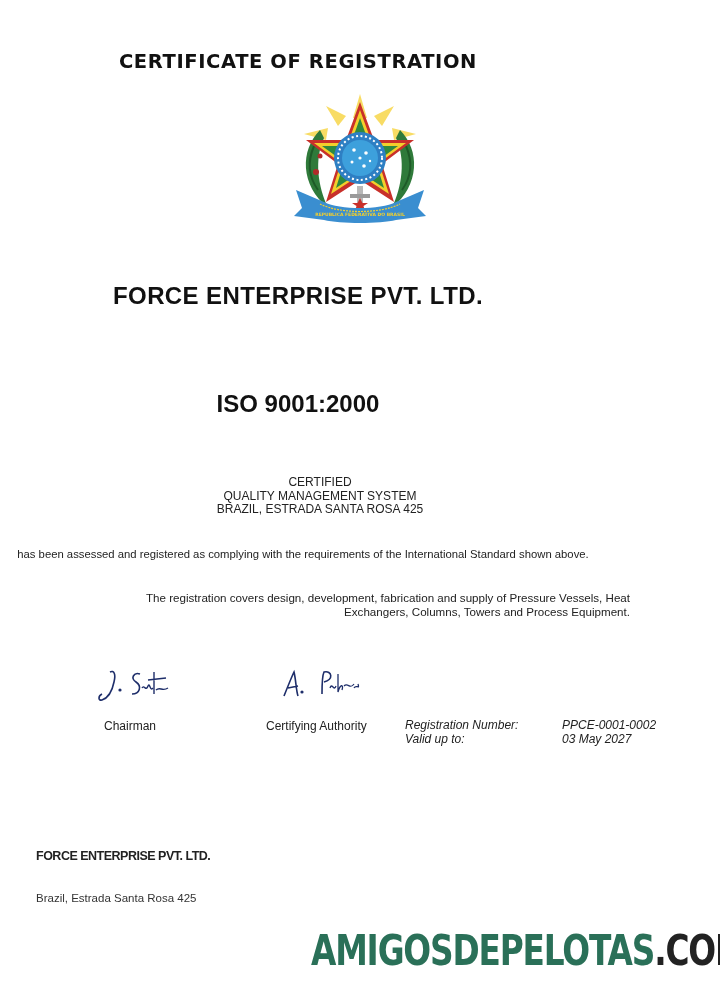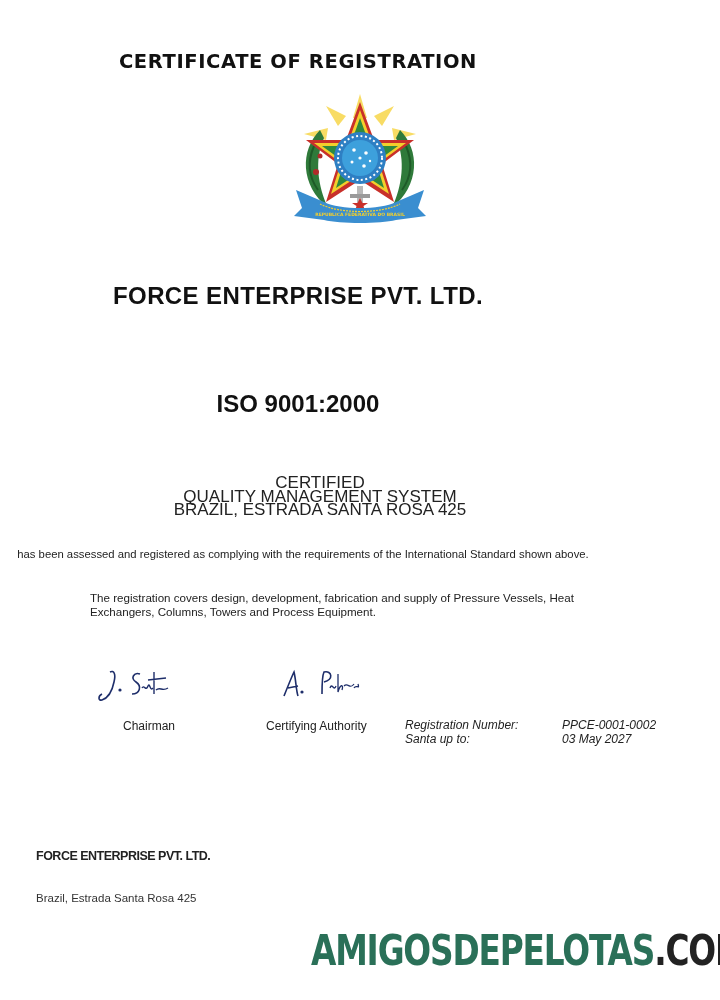--- a/index.html
+++ b/index.html
@@ -17,36 +17,36 @@
     .emblem { left: 290px; top: 90px; width: 140px; height: 145px; }
 
     .company {
       top: 282px; font-size: 24px; font-weight: bold; letter-spacing: 0.4px; color: #111;
     }
     .standard {
       top: 390px; font-size: 24px; font-weight: bold; color: #111;
     }
 
     .cert-block {
-      top: 476px; font-size: 17px; line-height: 13.5px; color: #222; padding-left: 44px;
+      top: 476px; font-size: 12px; line-height: 13.5px; color: #222; padding-left: 44px;
     }
     .assessed {
       top: 548px; font-size: 11.3px; color: #222; padding-left: 10px;
     }
     .scope {
-      top: 591px; left: 90px; width: 540px; text-align: left;
+      top: 591px; left: 90px; width: 540px; text-align: right;
       font-size: 11.6px; line-height: 14px; color: #222;
     }
 
     .sig { top: 664px; height: 42px; }
     .sig1 { left: 96px; width: 80px; }
     .sig2 { left: 278px; width: 90px; }
 
     .sig-label { top: 719px; font-size: 12px; color: #222; }
-    .chairman { left: 123px; text-align: right; }
+    .chairman { left: 104px; text-align: right; }
     .authority { left: 266px; }
 
     .reg-table { top: 718px; left: 405px; font-size: 12px; line-height: 14px; color: #222; }
     .reg-row { display: flex; font-style: italic; }
     .reg-key { width: 157px; }
     .reg-val { }
 
     .footer-company {
       top: 849px; left: 36px; font-size: 12.5px; font-weight: bold;
       letter-spacing: -0.5px; color: #222;
@@ -147,21 +147,21 @@
 
 <div class="abs sig-label chairman">Chairman</div>
 <div class="abs sig-label authority">Certifying Authority</div>
 
 <div class="abs reg-table">
   <div class="reg-row">
     <span class="reg-key">Registration Number:</span>
     <span class="reg-val">PPCE-0001-0002</span>
   </div>
   <div class="reg-row">
-    <span class="reg-key">Santa up to:</span>
+    <span class="reg-key">Valid up to:</span>
     <span class="reg-val">03 May 2027</span>
   </div>
 </div>
 
 <div class="abs footer-company">FORCE ENTERPRISE PVT. LTD.</div>
 <div class="abs footer-address">Brazil, Estrada Santa Rosa 425</div>
 
 <div class="abs watermark">
   <span class="wm-green">AMIGOSDEPELOTAS</span><span class="wm-dark">.COM</span>
 </div>

